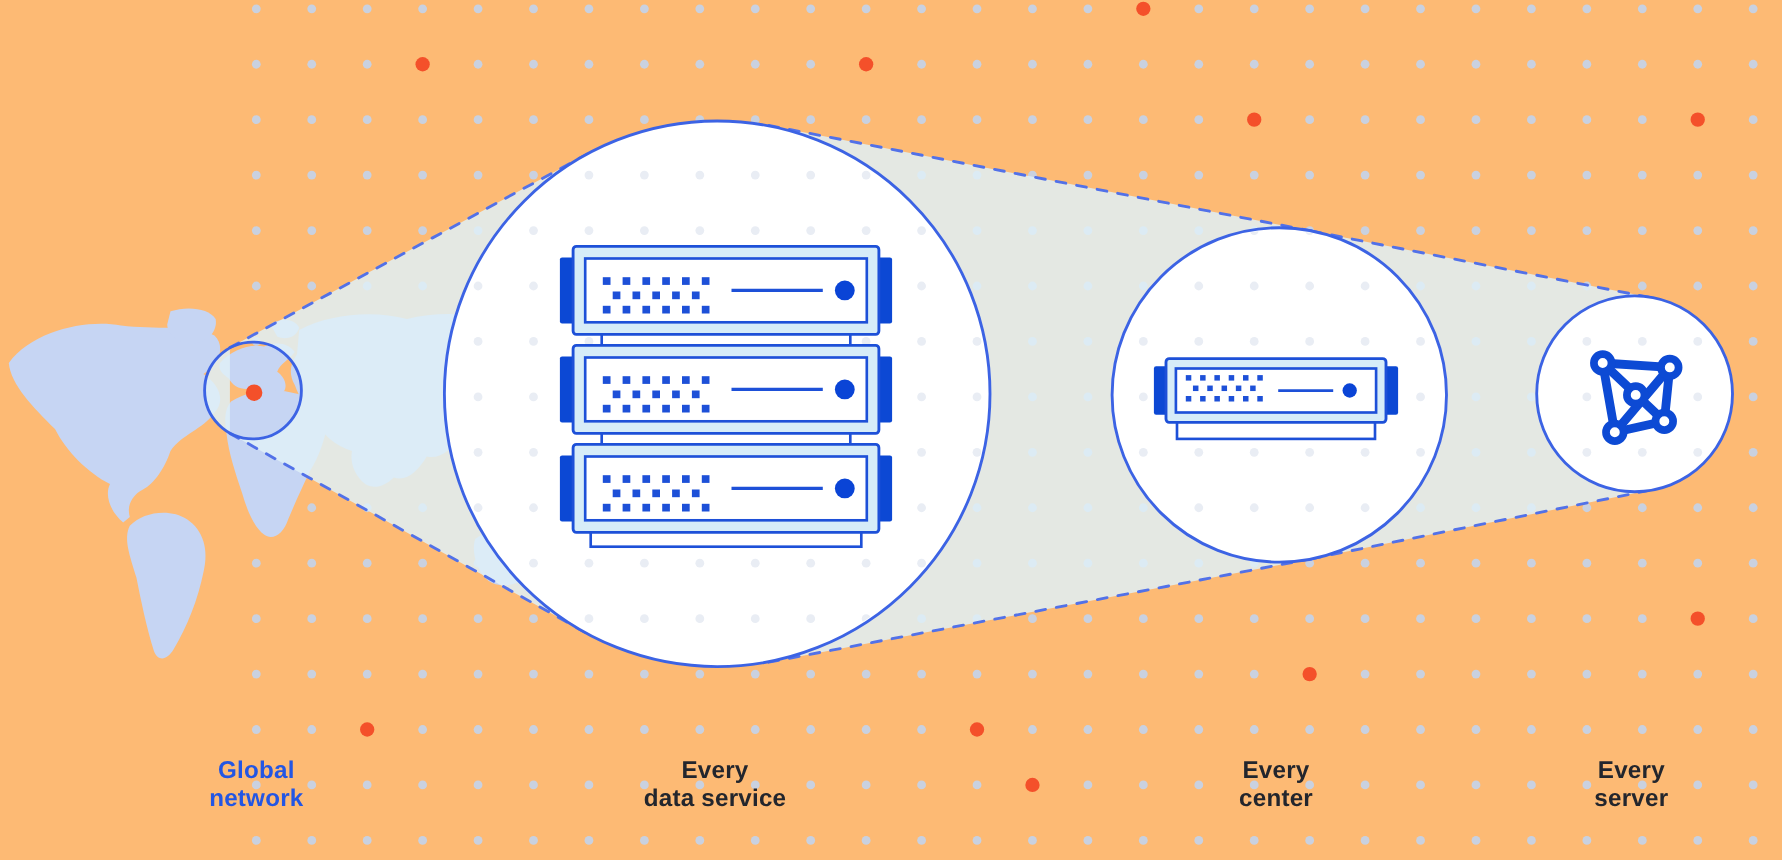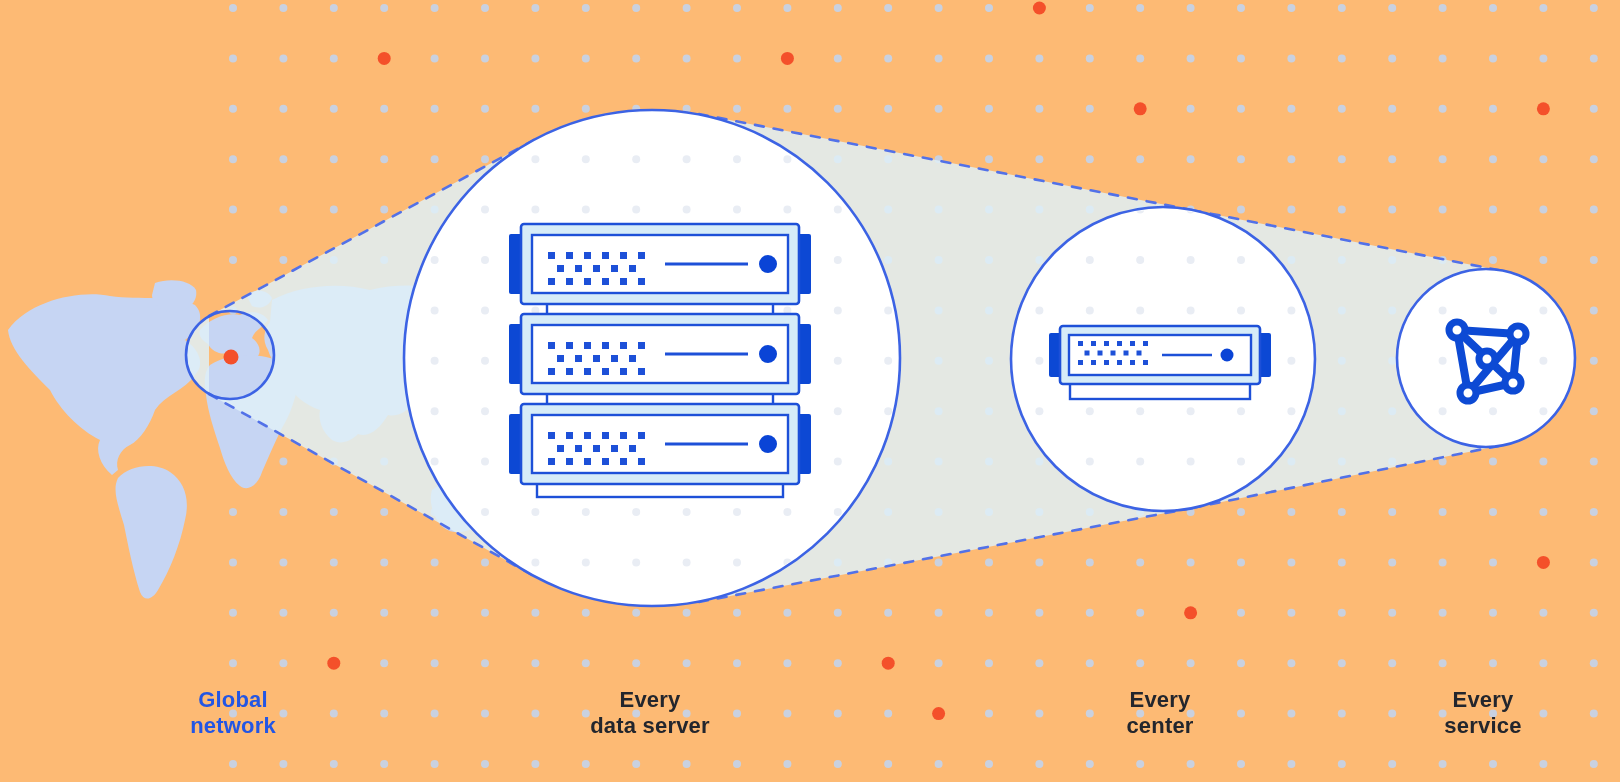--- a/index.html
+++ b/index.html
@@ -1090,23 +1090,23 @@
       </g>
       <circle cx="231" cy="357" r="7.5" fill="#f4502a"></circle>
     </svg>
 
   <div class="lbl blue" id="lbl-global">
     <div>Global</div>
     <div>network</div>
   </div>
   <div class="lbl" id="lbl-datacenter">
     <div>Every</div>
-    <div>data server</div>
+    <div>data service</div>
   </div>
   <div class="lbl" id="lbl-server">
     <div>Every</div>
     <div>center</div>
   </div>
   <div class="lbl" id="lbl-service">
     <div>Every</div>
-    <div>service</div>
+    <div>server</div>
   </div>
 </div>
 
 </body></html>

